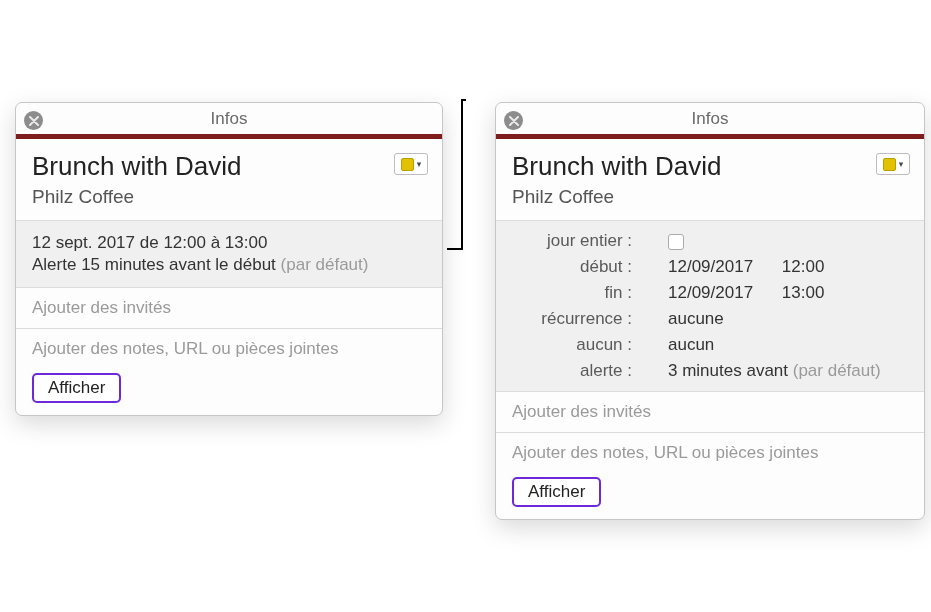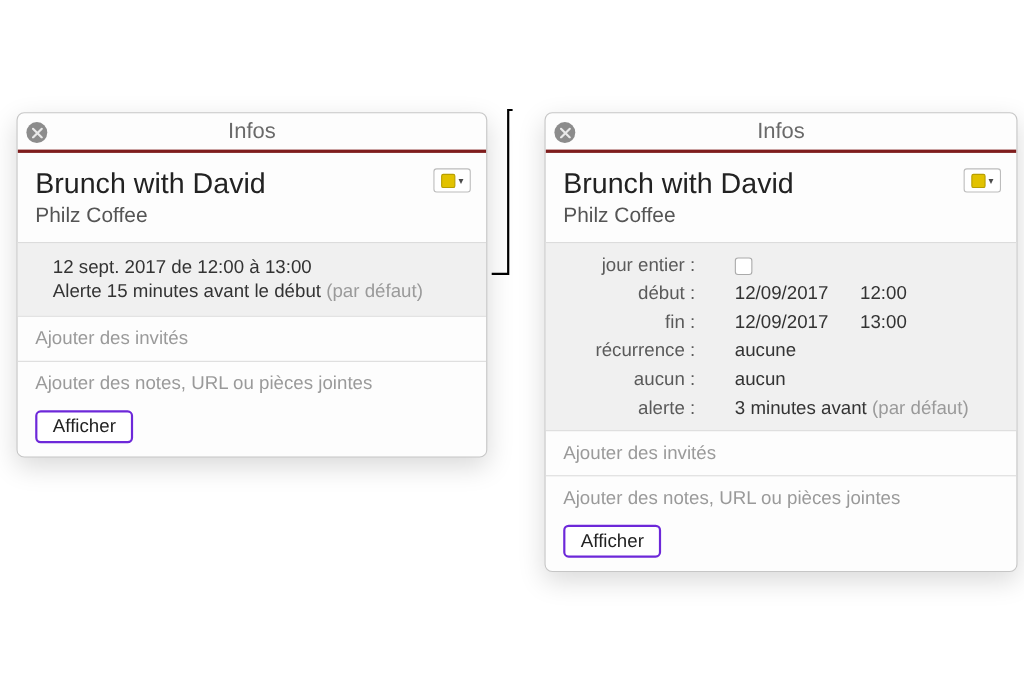--- a/index.html
+++ b/index.html
@@ -24,22 +24,22 @@
   }
   #pop-left  { left: 15px;  top: 102px; }
   #pop-right { left: 495px; top: 102px; width: 430px;}
   .titlebar {
     position: relative;
     height: 36px;
     display: flex;
     align-items: center;
     justify-content: center;
     color: #6a6a6a;
-    font-size: 20px;
-    border-bottom: 3px solid #7f1d1d;
+    font-size: 17px;
+    border-bottom: 5px solid #7f1d1d;
   }
   .close-circle {
     position: absolute;
     left: 8px;
     top: 8px;
     width: 19px; height: 19px;
     border-radius: 50%;
     background: #8c8c8c;
     display: flex; align-items: center; justify-content: center;
     color: #e9e9e9;
@@ -83,21 +83,21 @@
     background: #e2c200;
     border: 1px solid #b89f00;
     border-radius: 2px;
   }
   .chev { font-size: 9px; color:#4a4a4a; }
   .section {
     border-top: 1px solid #dcdcdc;
     padding: 10px 16px;
   }
   .section.grey { background: #f0f0f0; }
-  .summary-line { font-size: 17px; color:#333; margin:2px 16px; }
+  .summary-line { font-size: 17px; color:#333; margin:2px 0; }
   .summary-line .faded { color:#9a9a9a; }
   .placeholder { color:#9a9a9a; cursor: text;}
   .footer {
     border-top: 1px solid #dcdcdc;
     padding: 8px 16px 12px 16px;
   }
   .mac-btn {
     display: inline-block;
     background: #ffffff;
     border: 2px solid #6d28d9;

